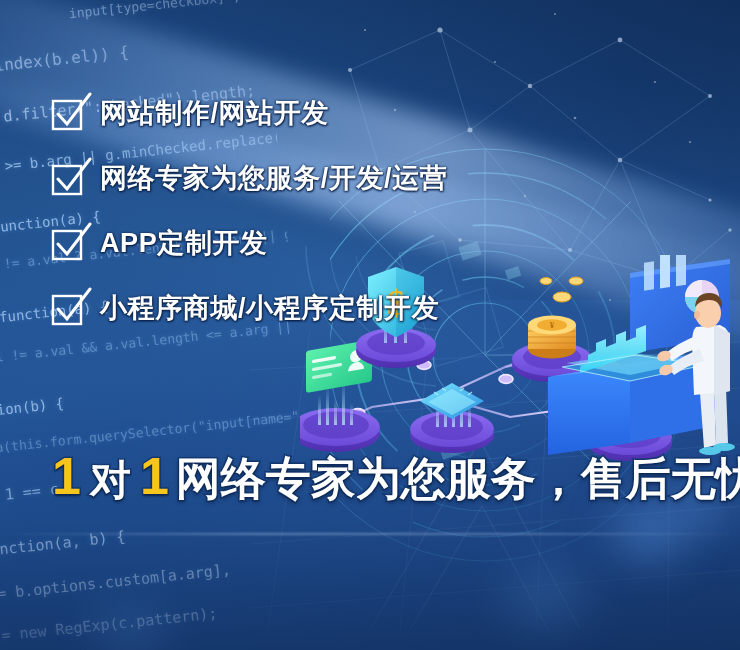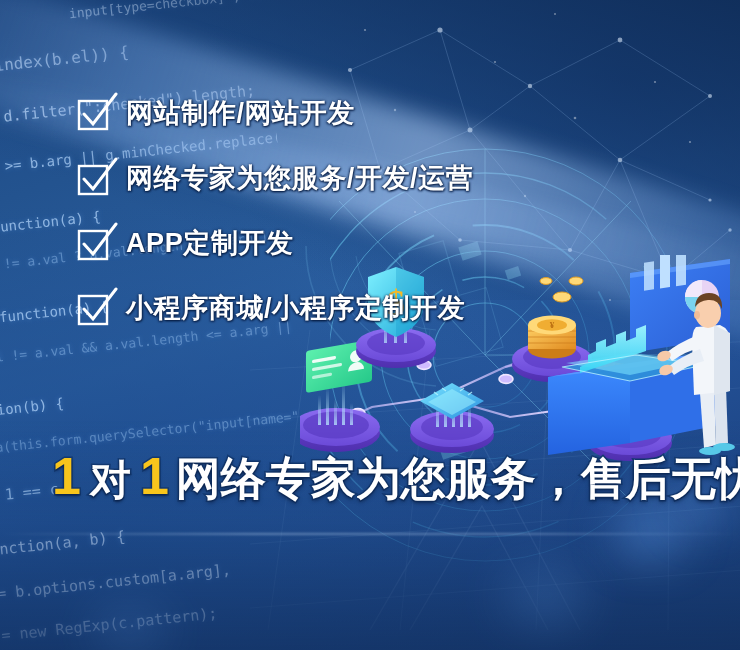--- a/index.html
+++ b/index.html
@@ -90,21 +90,20 @@
 
   
   .list {
     position:absolute; left:52px; top:96px;
     width:660px;
   }
   .row {
     display:flex; align-items:center;
     height:34px;
     margin-bottom:31px;
-    margin-left:26px;
   }
   .cbox {
     width:30px; height:30px;
     flex:0 0 30px;
     position:relative;
     margin-right:18px;
   }
   .cbox svg { position:absolute; left:-2px; top:-6px; }
   .rowlabel {
     font-size:27px;

